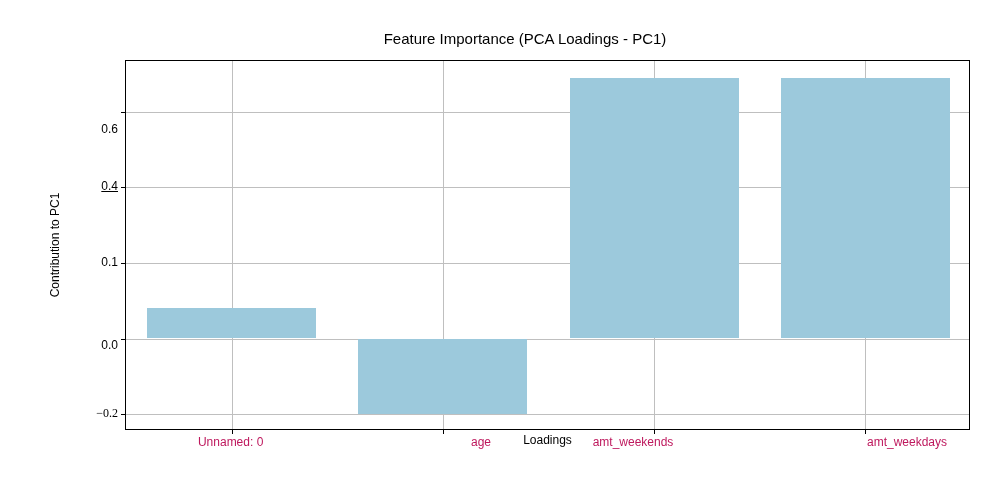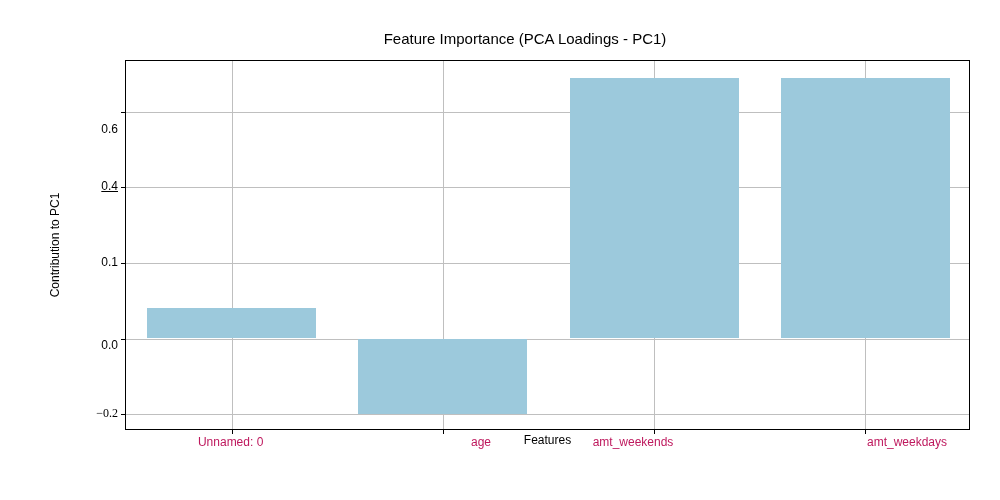--- a/index.html
+++ b/index.html
@@ -138,21 +138,21 @@
         <div class="y-tick" style="top: 353.01px;"></div>
         <div class="y-tick" style="top: 277.5px;"></div>
         <div class="y-tick" style="top: 201.99px;"></div>
         <div class="y-tick" style="top: 126.48px;"></div>
         <div class="y-tick" style="top: 50.9694px;"></div>
         <div class="x-tick" style="left: 105.625px;"></div>
         <div class="x-tick" style="left: 316.875px;"></div>
         <div class="x-tick" style="left: 528.125px;"></div>
         <div class="x-tick" style="left: 739.375px;"></div>
       </div>
-    <div class="x-axis-label">Features</div>
+    <div class="x-axis-label">Loadings</div>
   </div>
 
   <div id="y-labels-container">
       <div class="y-tick-label" style="top: 383.01px; font-family: Liberation Serif, serif;">−0.2</div>
       <div class="y-tick-label" style="top: 315px;">0.0</div>
       <div class="y-tick-label" style="top: 231.99px;">0.1</div>
       <div class="y-tick-label" style="top: 156.48px; text-decoration: underline;">0.4</div>
       <div class="y-tick-label" style="top: 99px;">0.6</div>
     </div>
   <div id="x-labels-container">

